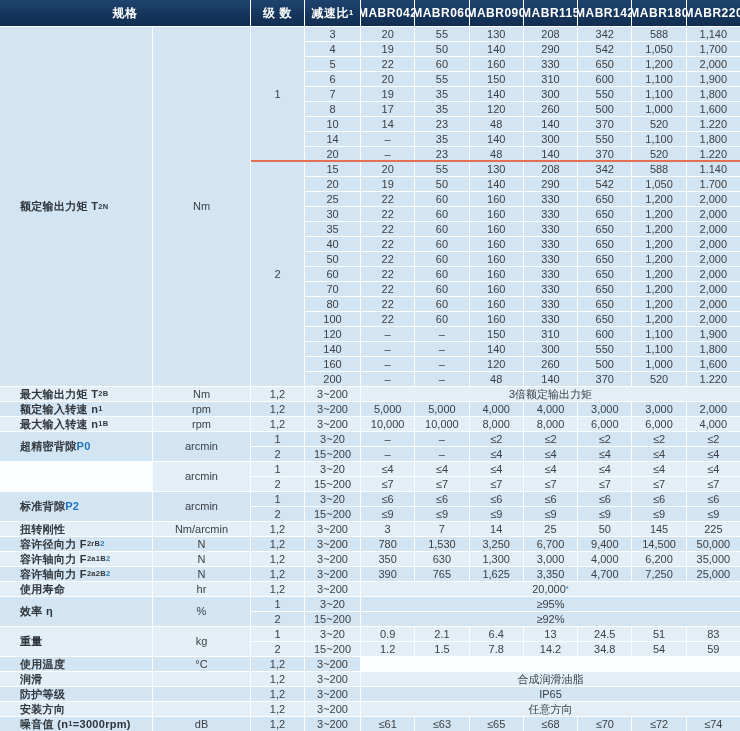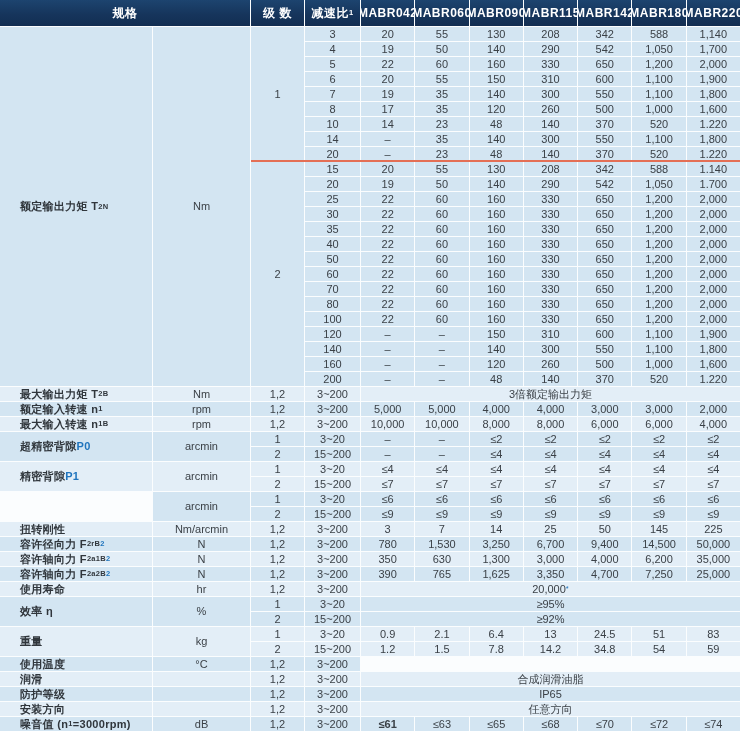--- a/index.html
+++ b/index.html
@@ -287,40 +287,40 @@
       <div class="c sA" style="grid-area: 29 / 11;">≤2</div>
       <div class="c sA" style="grid-area: 30 / 3;">2</div>
       <div class="c sA" style="grid-area: 30 / 4;">15~200</div>
       <div class="c sA" style="grid-area: 30 / 5;">–</div>
       <div class="c sA" style="grid-area: 30 / 6;">–</div>
       <div class="c sA" style="grid-area: 30 / 7;">≤4</div>
       <div class="c sA" style="grid-area: 30 / 8;">≤4</div>
       <div class="c sA" style="grid-area: 30 / 9;">≤4</div>
       <div class="c sA" style="grid-area: 30 / 10;">≤4</div>
       <div class="c sA" style="grid-area: 30 / 11;">≤4</div>
-      <div class="c sB spec" style="grid-area: 31 / 1 / span 2;">精密背隙 <span class="accent">P1</span></div>
       <div class="c sB" style="grid-area: 31 / 2 / span 2;">arcmin</div>
       <div class="c sB" style="grid-area: 31 / 3;">1</div>
       <div class="c sB" style="grid-area: 31 / 4;">3~20</div>
       <div class="c sB" style="grid-area: 31 / 5;">≤4</div>
       <div class="c sB" style="grid-area: 31 / 6;">≤4</div>
       <div class="c sB" style="grid-area: 31 / 7;">≤4</div>
       <div class="c sB" style="grid-area: 31 / 8;">≤4</div>
       <div class="c sB" style="grid-area: 31 / 9;">≤4</div>
       <div class="c sB" style="grid-area: 31 / 10;">≤4</div>
       <div class="c sB" style="grid-area: 31 / 11;">≤4</div>
       <div class="c sB" style="grid-area: 32 / 3;">2</div>
       <div class="c sB" style="grid-area: 32 / 4;">15~200</div>
       <div class="c sB" style="grid-area: 32 / 5;">≤7</div>
       <div class="c sB" style="grid-area: 32 / 6;">≤7</div>
       <div class="c sB" style="grid-area: 32 / 7;">≤7</div>
       <div class="c sB" style="grid-area: 32 / 8;">≤7</div>
       <div class="c sB" style="grid-area: 32 / 9;">≤7</div>
       <div class="c sB" style="grid-area: 32 / 10;">≤7</div>
       <div class="c sB" style="grid-area: 32 / 11;">≤7</div>
+      <div class="c sA spec" style="grid-area: 33 / 1 / span 2;">标准背隙 <span class="accent">P2</span></div>
       <div class="c sA" style="grid-area: 33 / 2 / span 2;">arcmin</div>
       <div class="c sA" style="grid-area: 33 / 3;">1</div>
       <div class="c sA" style="grid-area: 33 / 4;">3~20</div>
       <div class="c sA" style="grid-area: 33 / 5;">≤6</div>
       <div class="c sA" style="grid-area: 33 / 6;">≤6</div>
       <div class="c sA" style="grid-area: 33 / 7;">≤6</div>
       <div class="c sA" style="grid-area: 33 / 8;">≤6</div>
       <div class="c sA" style="grid-area: 33 / 9;">≤6</div>
       <div class="c sA" style="grid-area: 33 / 10;">≤6</div>
       <div class="c sA" style="grid-area: 33 / 11;">≤6</div>
@@ -426,21 +426,21 @@
       <div class="c sA" style="grid-area: 46 / 5 / auto / span 7;">IP65</div>
       <div class="c sB spec" style="grid-area: 47 / 1;">安装方向</div>
       <div class="c sB" style="grid-area: 47 / 2;"></div>
       <div class="c sB" style="grid-area: 47 / 3;">1,2</div>
       <div class="c sB" style="grid-area: 47 / 4;">3~200</div>
       <div class="c sB" style="grid-area: 47 / 5 / auto / span 7;">任意方向</div>
       <div class="c sA spec" style="grid-area: 48 / 1;">噪音值 (n<sub>1</sub>=3000rpm)</div>
       <div class="c sA" style="grid-area: 48 / 2;">dB</div>
       <div class="c sA" style="grid-area: 48 / 3;">1,2</div>
       <div class="c sA" style="grid-area: 48 / 4;">3~200</div>
-      <div class="c sA" style="grid-area: 48 / 5; font-weight: bold;">≤61</div>
+      <div class="c sA" style="grid-area: 48 / 5;">≤61</div>
       <div class="c sA" style="grid-area: 48 / 6;">≤63</div>
       <div class="c sA" style="grid-area: 48 / 7;">≤65</div>
       <div class="c sA" style="grid-area: 48 / 8; text-align: center;">≤68</div>
       <div class="c sA" style="grid-area: 48 / 9;">≤70</div>
       <div class="c sA" style="grid-area: 48 / 10;">≤72</div>
       <div class="c sA" style="grid-area: 48 / 11;">≤74</div>
     </div>
   <div id="redline" style="background: rgb(228, 111, 85);"></div>
 </div>
 

